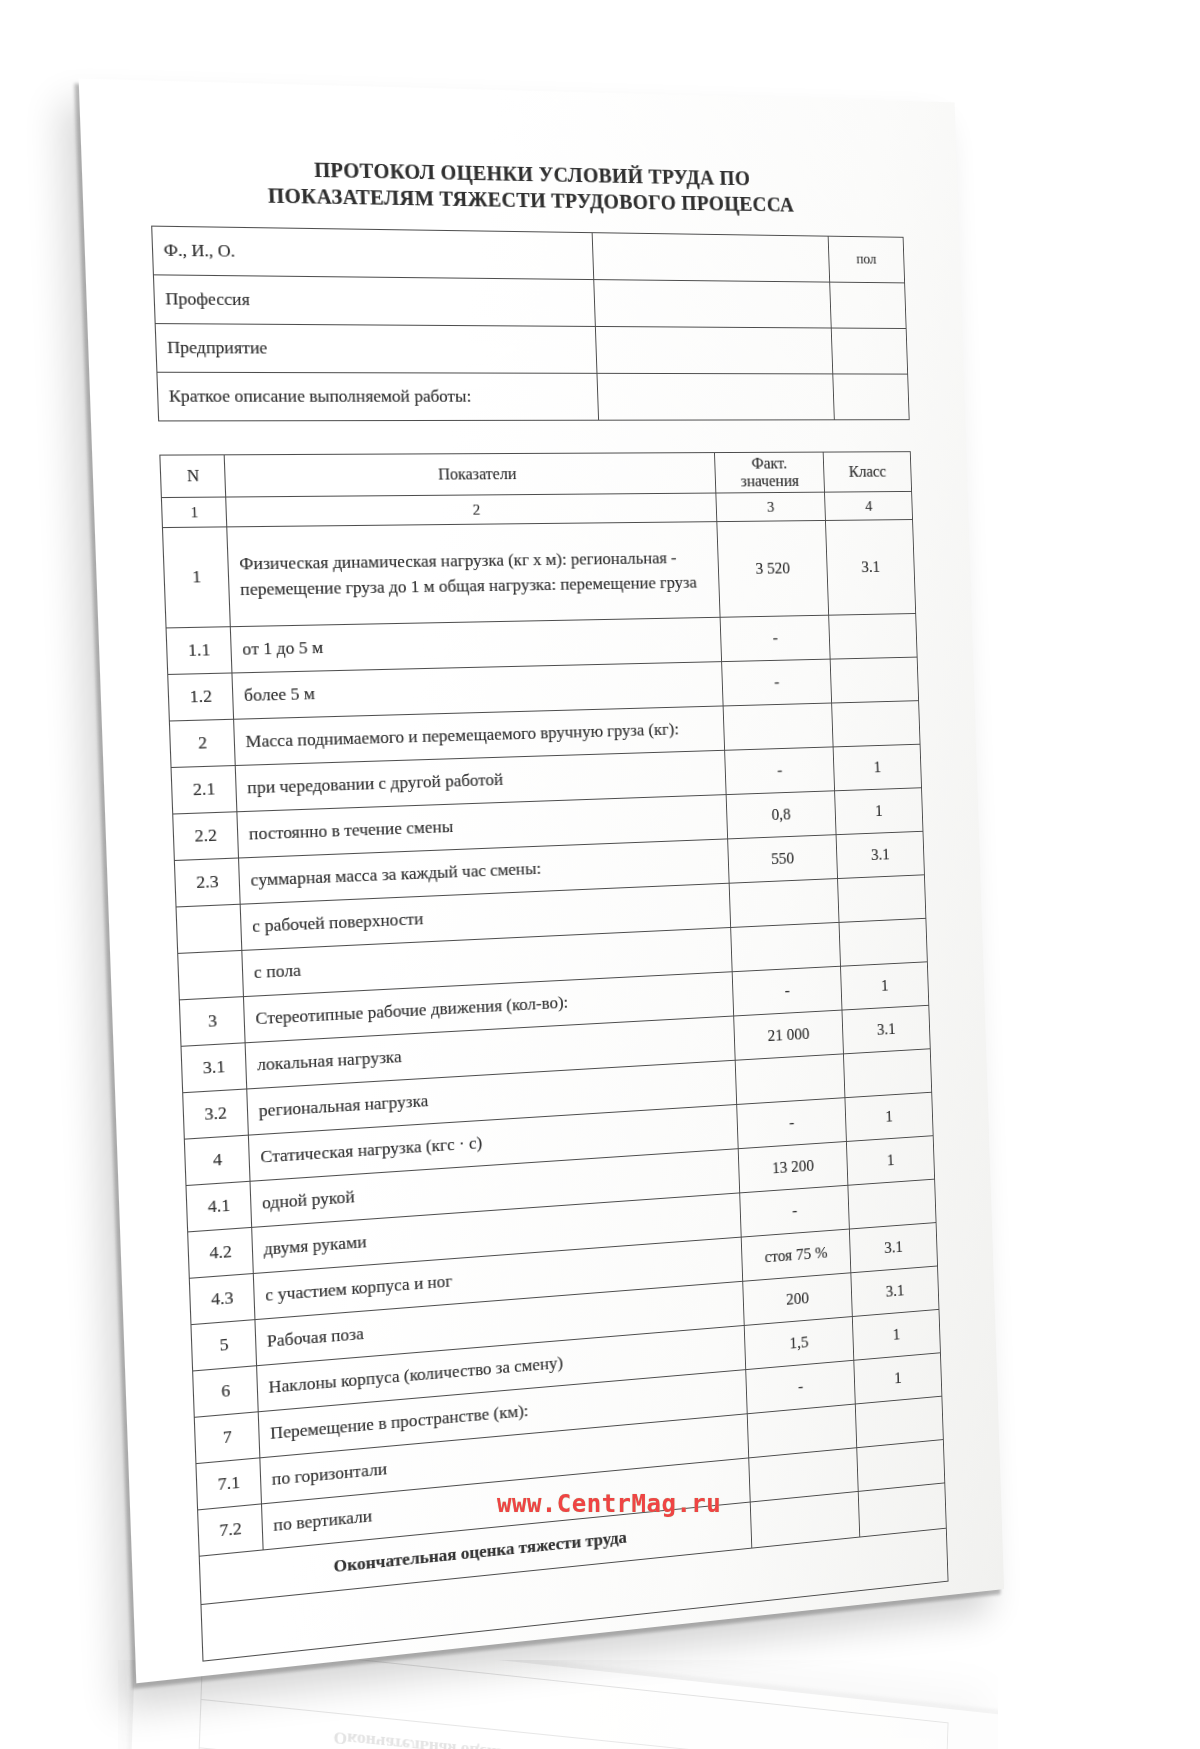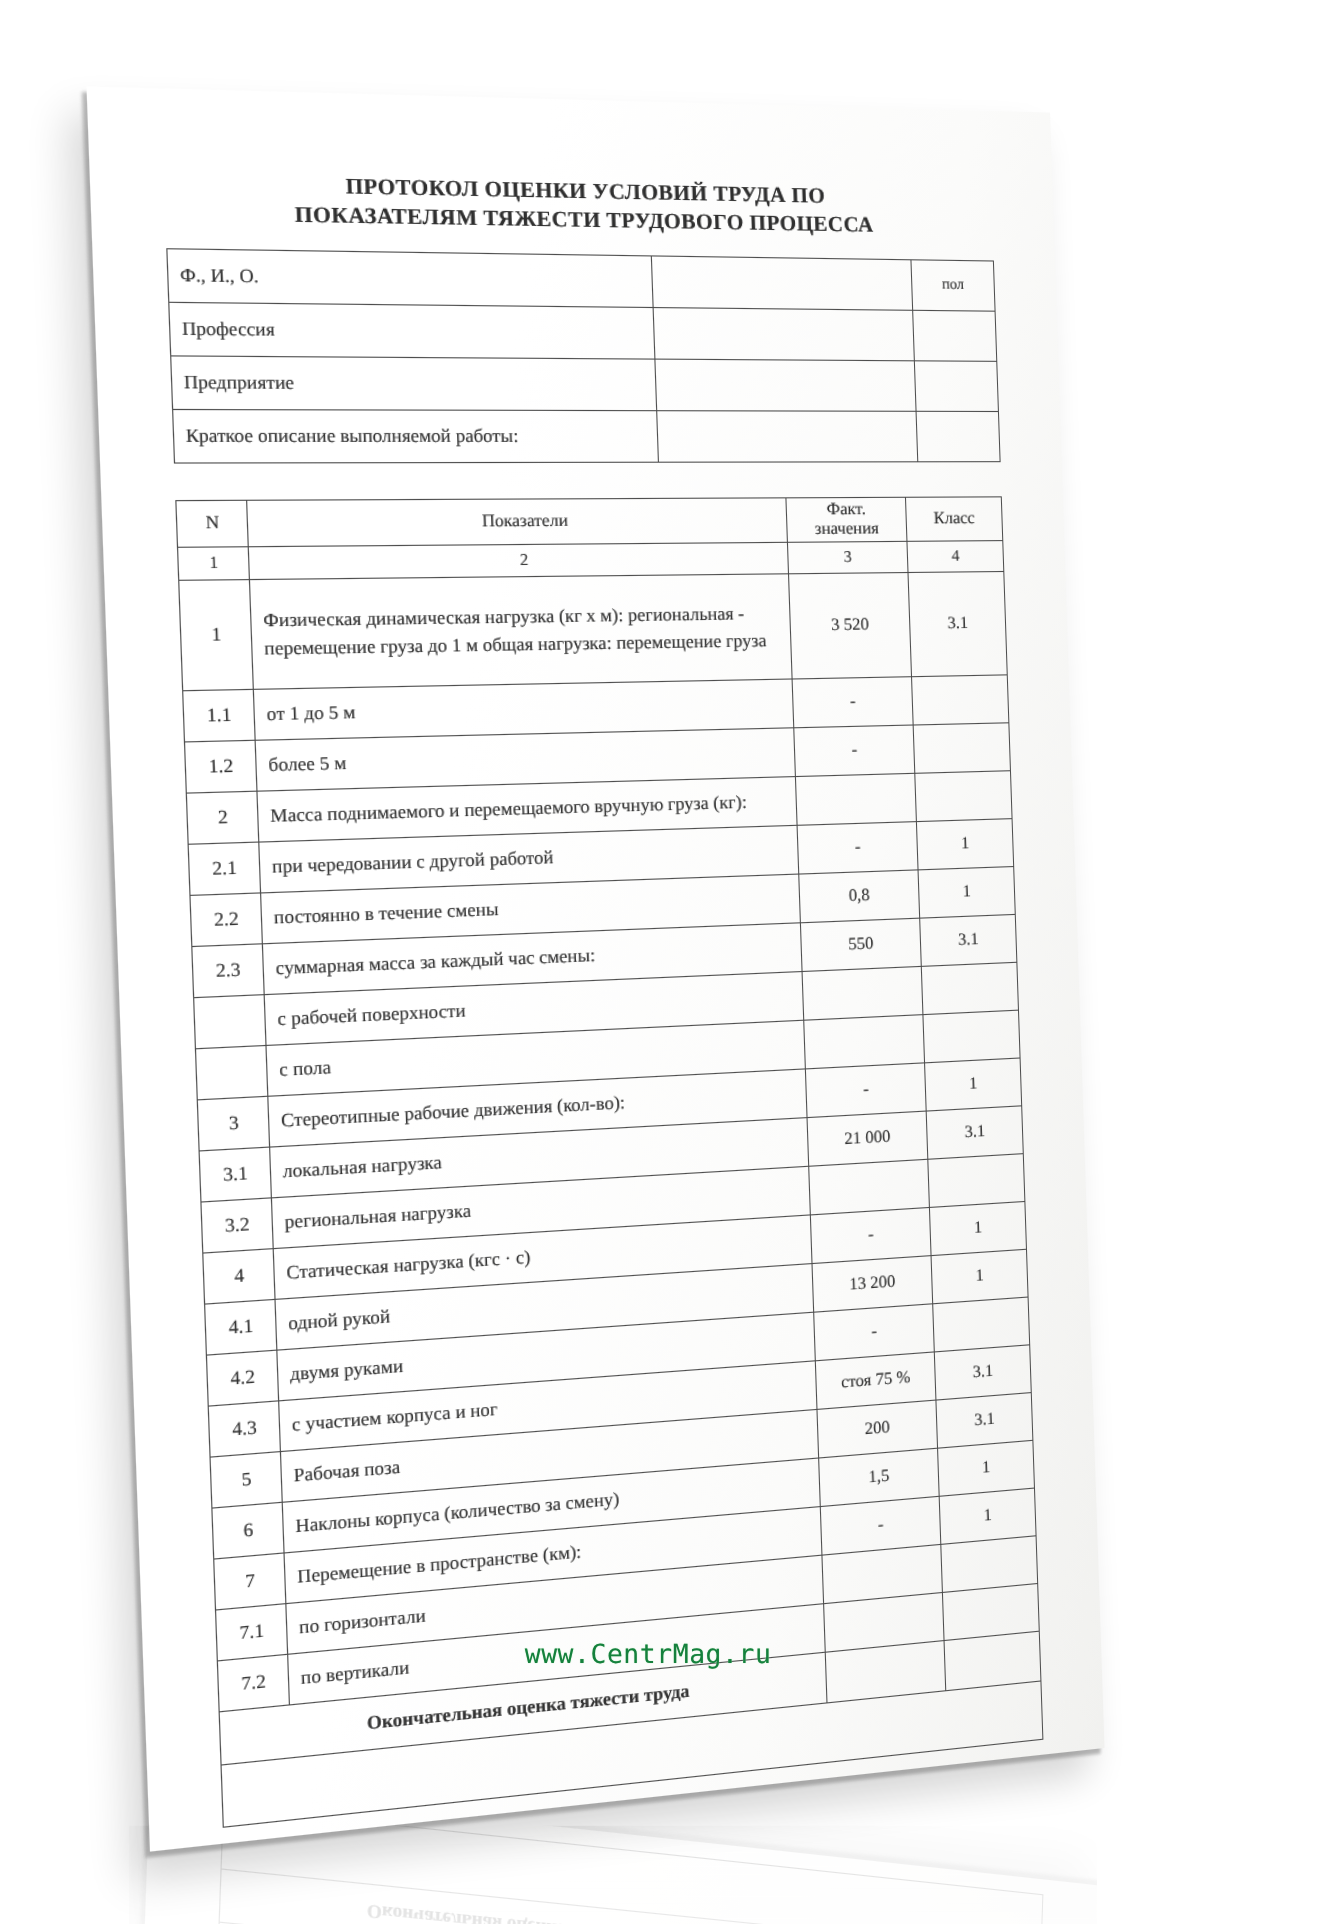--- a/index.html
+++ b/index.html
@@ -59,24 +59,24 @@
   .c-n{width:7%;text-align:center;}
   .c-ind{width:67%;padding-left:10px;line-height:1.5;}
   .c-fact{width:14.5%;text-align:center;font-size:16px;}
   .c-cls{width:11.5%;text-align:center;font-size:16px;}
   .r-tall td{height:92px;}
   .footer-row td{height:42px;}
   .footer-label{text-align:center;font-weight:bold;font-size:17px;}
   .empty-row td{height:50px;}
   
   .watermark{
-    position:absolute;left:477px;top:1490px;
+    position:absolute;left:497px;top:1490px;
     font-family:"DejaVu Sans Mono", monospace;
-    font-weight:normal;font-size:24px;letter-spacing:.5px;
-    color:#15803d;
+    font-weight:bold;font-size:24px;letter-spacing:.5px;
+    color:#ef4444;
     text-shadow:0 0 1px rgba(150,220,160,.9);
     z-index:5;
     white-space:nowrap;
   }
 </style>
 </head>
 <body>
 
 <div class="paper-wrap">
   <div class="page">

